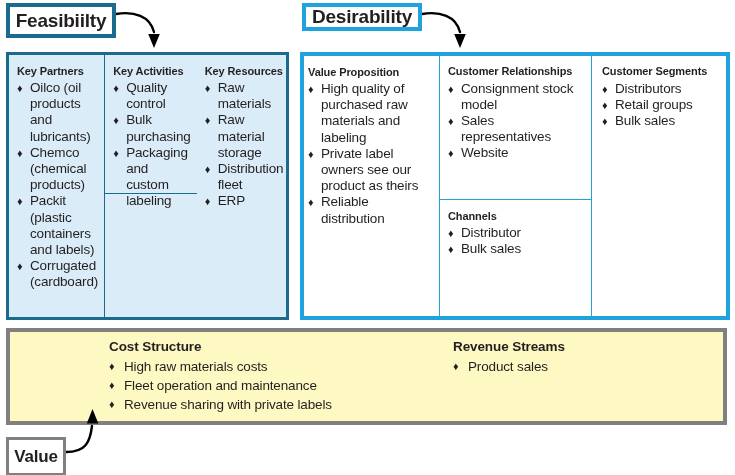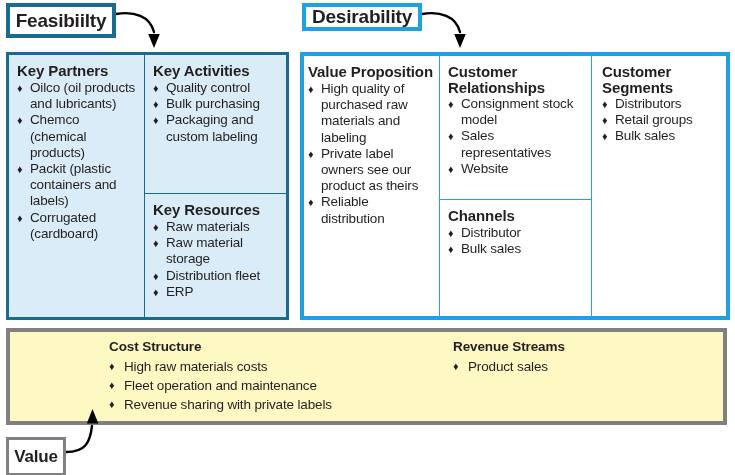--- a/index.html
+++ b/index.html
@@ -55,21 +55,21 @@
   }
   #col-key-partners{
     width:136px;
     box-sizing:border-box;
     border-right:1.5px solid #1b6b8f;
     padding:8px 6px 4px 8px;
   }
   #col-activities-resources{
     flex:1;
     box-sizing:border-box;
-    display:flex;flex-direction:column;
+    display:flex;flex-direction:row;
   }
   #cell-key-activities{
     box-sizing:border-box;
     border-bottom:1.5px solid #1b6b8f;
     padding:8px 6px 10px 8px;
     height:139px;
   }
   #cell-key-resources{
     box-sizing:border-box;
     flex:1;
@@ -130,21 +130,21 @@
   #block-cost-structure{
     position:absolute;left:99px;top:7px;width:330px;
   }
   #block-revenue-streams{
     position:absolute;left:443px;top:7px;width:240px;
   }
 
   
   .bt{
     font-weight:bold;
-    font-size:15px;
+    font-size:11px;
     line-height:16px;
     margin:0 0 1px 0;
     letter-spacing:-0.1px;
   }
   .bt.two-line{line-height:15.5px;}
   ul.items{
     list-style:none;
     margin:0;padding:0;
   }
   ul.items li{

